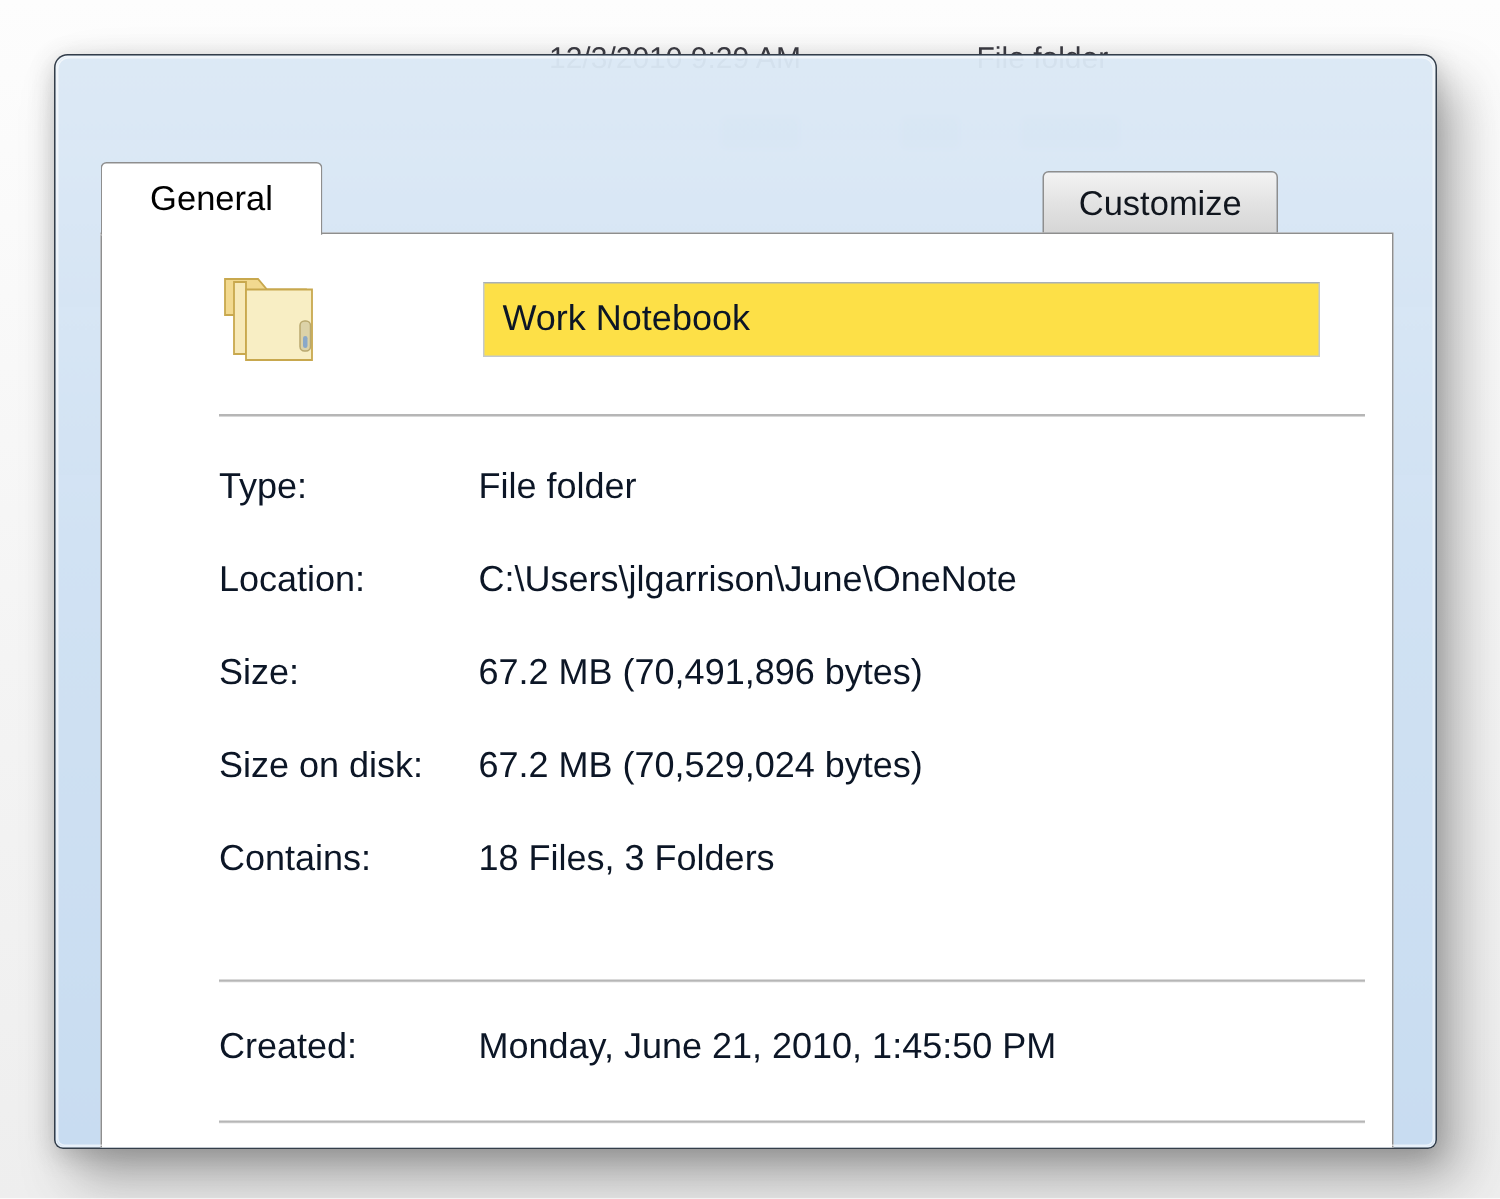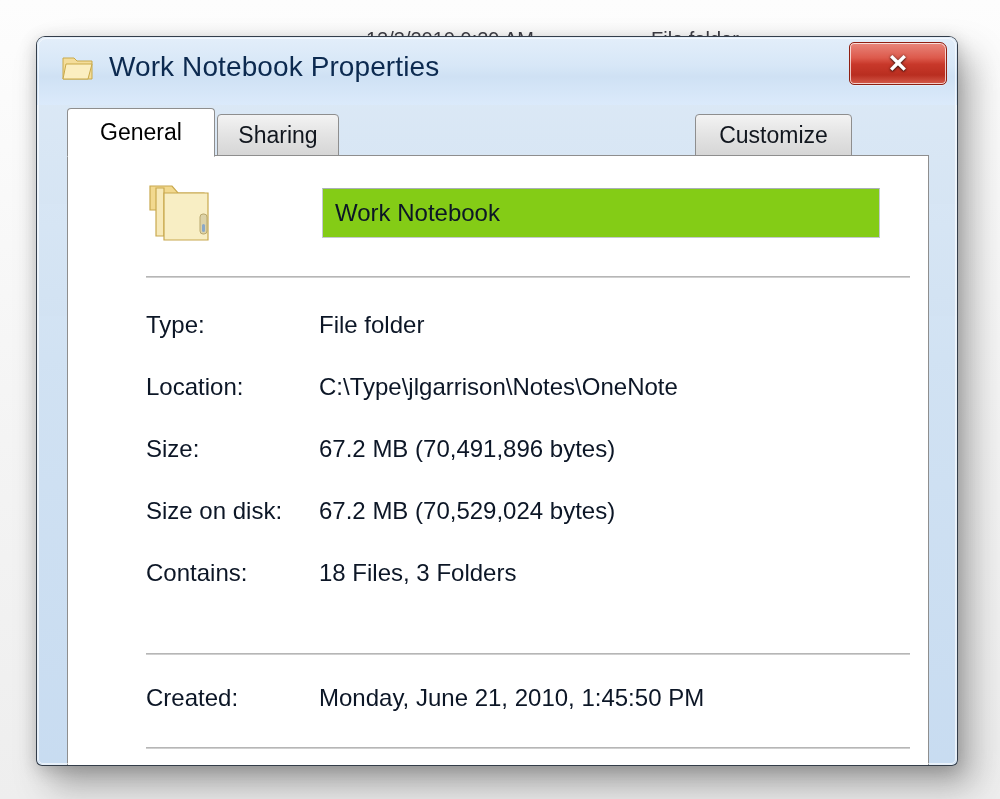--- a/index.html
+++ b/index.html
@@ -193,21 +193,21 @@
     top: 20px;
     width: 78px;
     height: 72px;
   }
   .name-input {
     position: absolute;
     left: 254px;
     top: 32px;
     width: 558px;
     height: 50px;
-    background: #84cc16;
+    background: #fde047;
     border: 1px solid #c4c9ce;
     border-top-color: #a9b0b7;
     font-family: "Liberation Sans", sans-serif;
     font-size: 24px;
     color: #0c1626;
     padding: 0 12px;
     outline: none;
   }
 
   .rule {
@@ -266,40 +266,24 @@
 </div>
 
 <div class="bg-row2">
   <span class="bg2-a">████</span>
   <span class="bg2-b">███</span>
   <span class="bg2-c">█████</span>
 </div>
 
 <div class="dialog">
 
-  <div class="titlebar">
-    <span class="title-icon">
-      <svg width="34" height="30" viewBox="0 0 34 30">
-        <path d="M2 5 L13 5 L16 8 L31 8 L31 26 L2 26 Z" fill="#f4dd9a" stroke="#c9a948" stroke-width="1"></path>
-        <path d="M5 11 L31 11 L27 26 L2 26 Z" fill="#fbeec0" stroke="#c9a948" stroke-width="1"></path>
-      </svg>
-    </span>
-    <span class="title-text">Work Notebook Properties</span>
-
-    <div class="btn-close">
-      <span class="glyph">✕</span>
-    </div>
-  </div>
 
   <div class="tabstrip">
     <div class="tab active" style="left:0px; width:148px;">
       <span>General</span>
-    </div>
-    <div class="tab" style="left:150px; width:122px;">
-      <span>Sharing</span>
     </div>
     <div class="tab" style="left:273px; width:127px;margin-top:48px;">
       <span>Security</span>
     </div>
     <div class="tab" style="left:628px; width:157px;">
       <span>Customize</span>
     </div>
   </div>
 
   <div class="panel">
@@ -322,21 +306,21 @@
 
     <div class="prop-list">
 
       <div class="prop-row">
         <span class="prop-label">Type:</span>
         <span class="prop-value">File folder</span>
       </div>
 
       <div class="prop-row">
         <span class="prop-label">Location:</span>
-        <span class="prop-value">C:\Type\jlgarrison\Notes\OneNote</span>
+        <span class="prop-value">C:\Users\jlgarrison\June\OneNote</span>
       </div>
 
       <div class="prop-row">
         <span class="prop-label">Size:</span>
         <span class="prop-value">67.2 MB (70,491,896 bytes)</span>
       </div>
 
       <div class="prop-row">
         <span class="prop-label">Size on disk:</span>
         <span class="prop-value">67.2 MB (70,529,024 bytes)</span>

